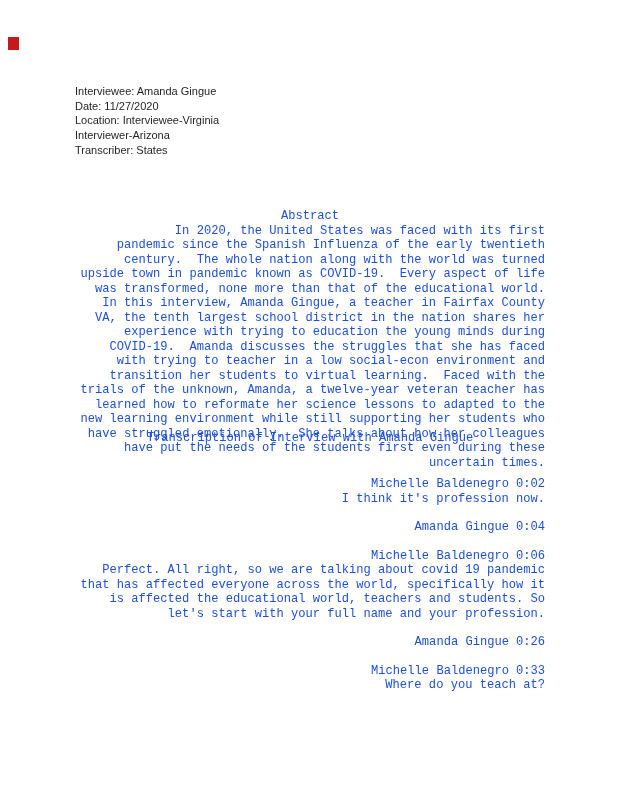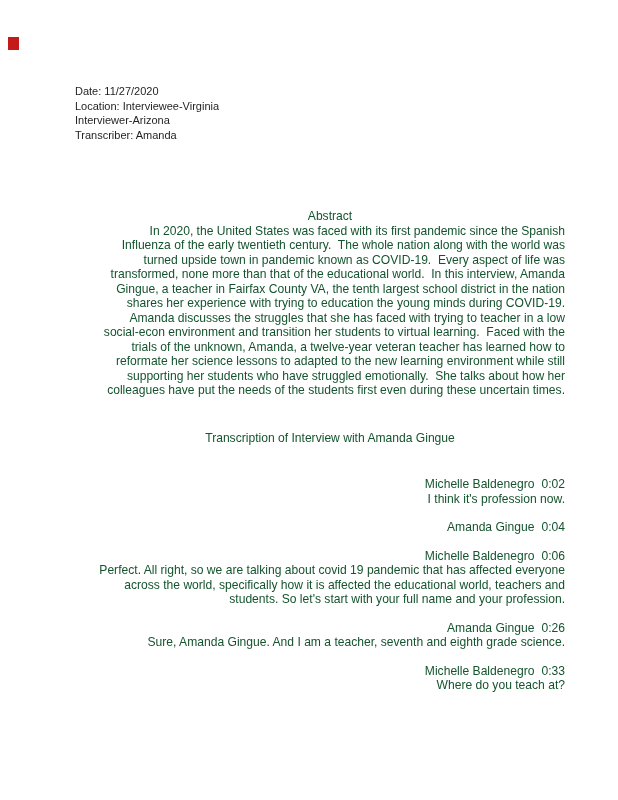--- a/index.html
+++ b/index.html
@@ -11,25 +11,24 @@
     background: #ffffff;
     overflow: hidden;
   }
   .sans {
     font-family: "Liberation Sans", "DejaVu Sans", sans-serif;
     font-size: 11px;
     line-height: 14.7px;
     color: #1f1f1f;
   }
   .serif {
-    font-family: Liberation Sans, sans-serif;
+    font-family: Liberation Mono, monospace;
     font-size: 12.1px;
     line-height: 14.5px;
-    color: #14532d;
-    margin-left: 20px;
+    color: #1d4ed8;
   }
   .red-marker {
     position: absolute;
     left: 8px;
     top: 37px;
     width: 11px;
     height: 13px;
     background: #c41a1a;
   }
   .header-block {
@@ -67,24 +66,25 @@
   .time { margin-left: 7px; }
 </style>
 </head>
 <body>
 
 <div class="page">
 
   <div class="red-marker"></div>
 
   <div class="header-block sans">
+    <div>Interviewee: Amanda Gingue</div>
     <div>Date: 11/27/2020</div>
     <div>Location: Interviewee-Virginia</div>
     <div>Interviewer-Arizona</div>
-    <div>Transcriber: Amanda</div>
+    <div>Transcriber: States</div>
   </div>
 
   <div class="abstract-section serif">
     <div class="center">Abstract</div>
     <div class="abstract-body">In 2020, the United States was faced with its first pandemic since the Spanish Influenza of the early twentieth century.  The whole nation along with the world was turned upside town in pandemic known as COVID-19.  Every aspect of life was transformed, none more than that of the educational world.  In this interview, Amanda Gingue, a teacher in Fairfax County VA, the tenth largest school district in the nation shares her experience with trying to education the young minds during COVID-19.  Amanda discusses the struggles that she has faced with trying to teacher in a low social-econ environment and transition her students to virtual learning.  Faced with the trials of the unknown, Amanda, a twelve-year veteran teacher has learned how to reformate her science lessons to adapted to the new learning environment while still supporting her students who have struggled emotionally.  She talks about how her colleagues have put the needs of the students first even during these uncertain times.</div>
   </div>
 
   <div class="trans-heading serif center">Transcription of Interview with Amanda Gingue</div>
 
   <div class="transcript-section serif">
@@ -106,21 +106,20 @@
       <div class="speaker-line">
         <span>Michelle Baldenegro</span><span class="time">0:06</span>
       </div>
       <div class="utterance">Perfect. All right, so we are talking about covid 19 pandemic that has affected everyone across the world, specifically how it is affected the educational world, teachers and students. So let's start with your full name and your profession.</div>
     </div>
 
     <div class="entry">
       <div class="speaker-line">
         <span>Amanda Gingue</span><span class="time">0:26</span>
       </div>
-      <div class="utterance">Sure, Amanda Gingue. And I am a teacher, seventh and eighth grade science.</div>
     </div>
 
     <div class="entry">
       <div class="speaker-line">
         <span>Michelle Baldenegro</span><span class="time">0:33</span>
       </div>
       <div class="utterance">Where do you teach at?</div>
     </div>
 
   </div>

